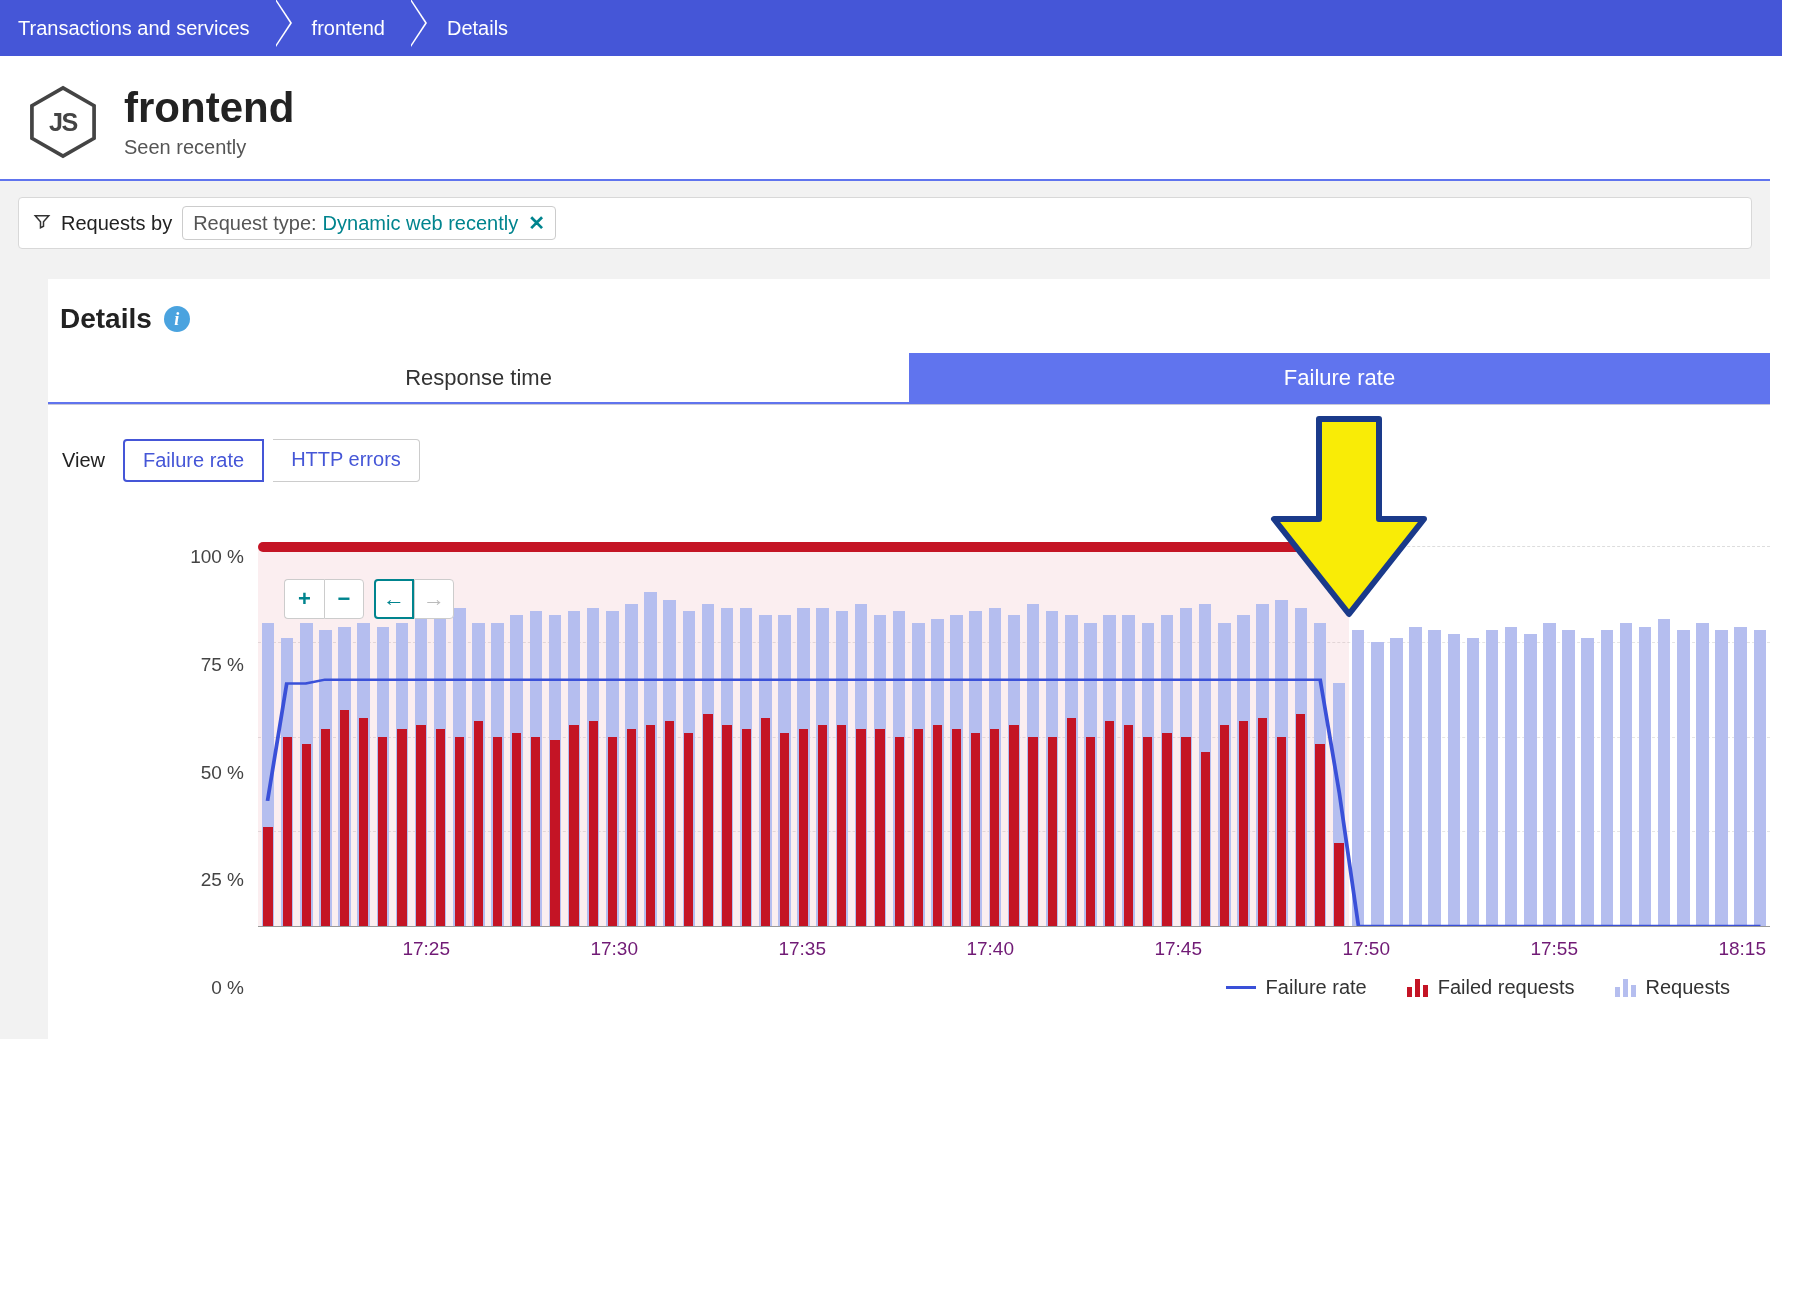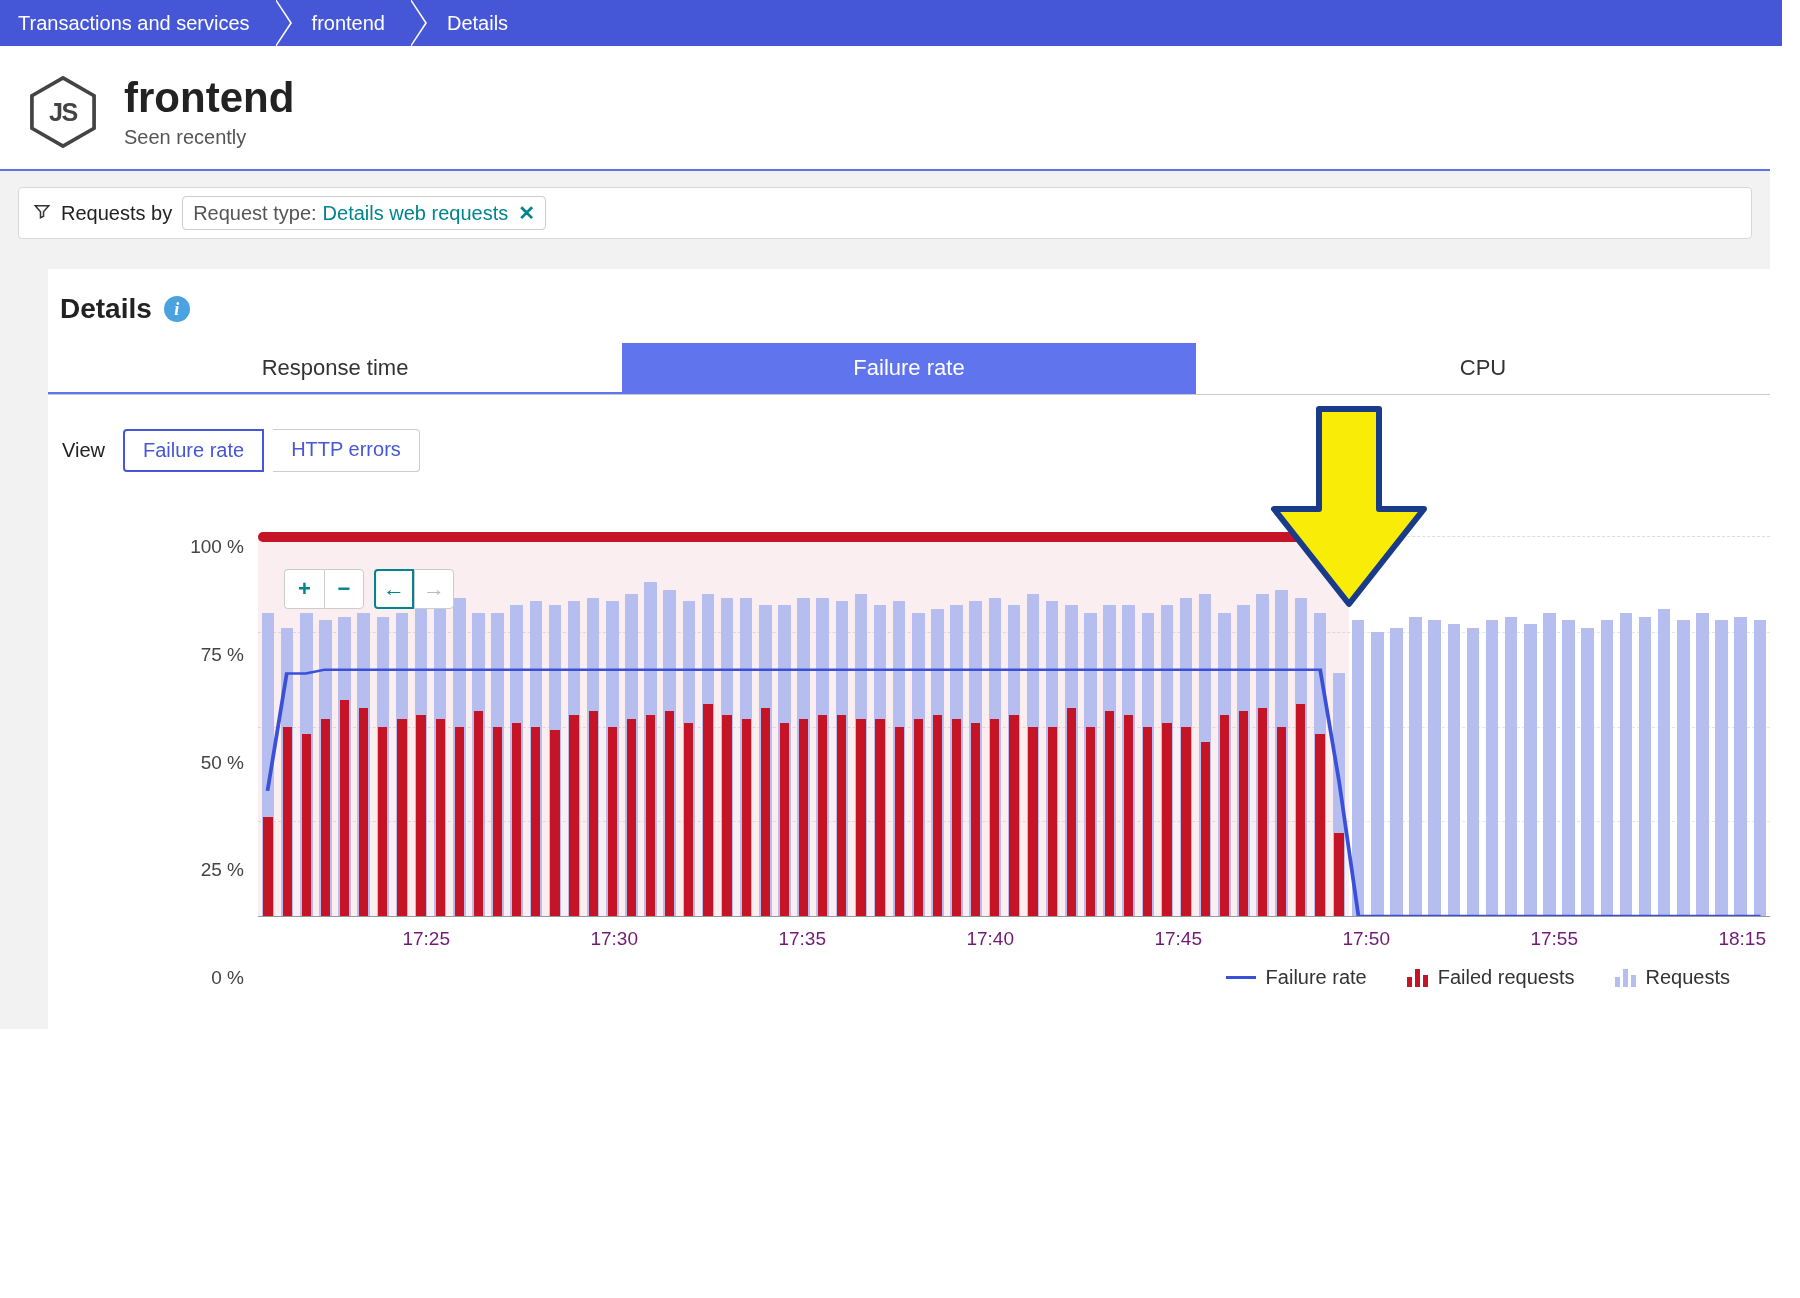--- a/index.html
+++ b/index.html
@@ -18,21 +18,21 @@
     font-family: "Helvetica Neue", Arial, sans-serif;
     font-size: 20px;
     color: var(--text);
     background: #fff;
     width: 1800px;
   }
   
   .breadcrumb {
     display: flex;
     background: var(--blue);
-    height: 46px;
+    height: 56px;
     align-items: stretch;
     color: #fff;
     position: relative;
     margin-right: 18px;
   }
   .breadcrumb .crumb {
     display: flex;
     align-items: center;
     padding: 0 28px 0 18px;
     position: relative;
@@ -282,40 +282,37 @@
 
   <div class="filter-bar">
     <span class="filter-icon">
       <svg width="18" height="18" viewBox="0 0 24 24">
           <path d="M3 5h18l-7 8v6l-4 2v-8z" fill="none" stroke="#333" stroke-width="2"></path>
         </svg>
     </span>
     <span>Requests by</span>
     <span class="chip">
       <span>Request type:</span>
-      <span class="val">Details web requests</span>
+      <span class="val">Dynamic web recently</span>
       <span class="x">✕</span>
     </span>
   </div>
 
   <div class="panel">
     <div class="section-title">
       <span>Details</span>
       <span class="info-icon">i</span>
     </div>
 
     <div class="tabs">
       <div class="tab">
           <span>Response time</span>
         </div>
       <div class="tab active">
           <span>Failure rate</span>
-        </div>
-      <div class="tab">
-          <span>CPU</span>
         </div>
     </div>
 
     <div class="view-row">
       <span>View</span>
       <div class="btn-group">
         <div class="btn selected"><span>Failure rate</span></div>
         <div class="btn"><span>HTTP errors</span></div>
       </div>
     </div>

